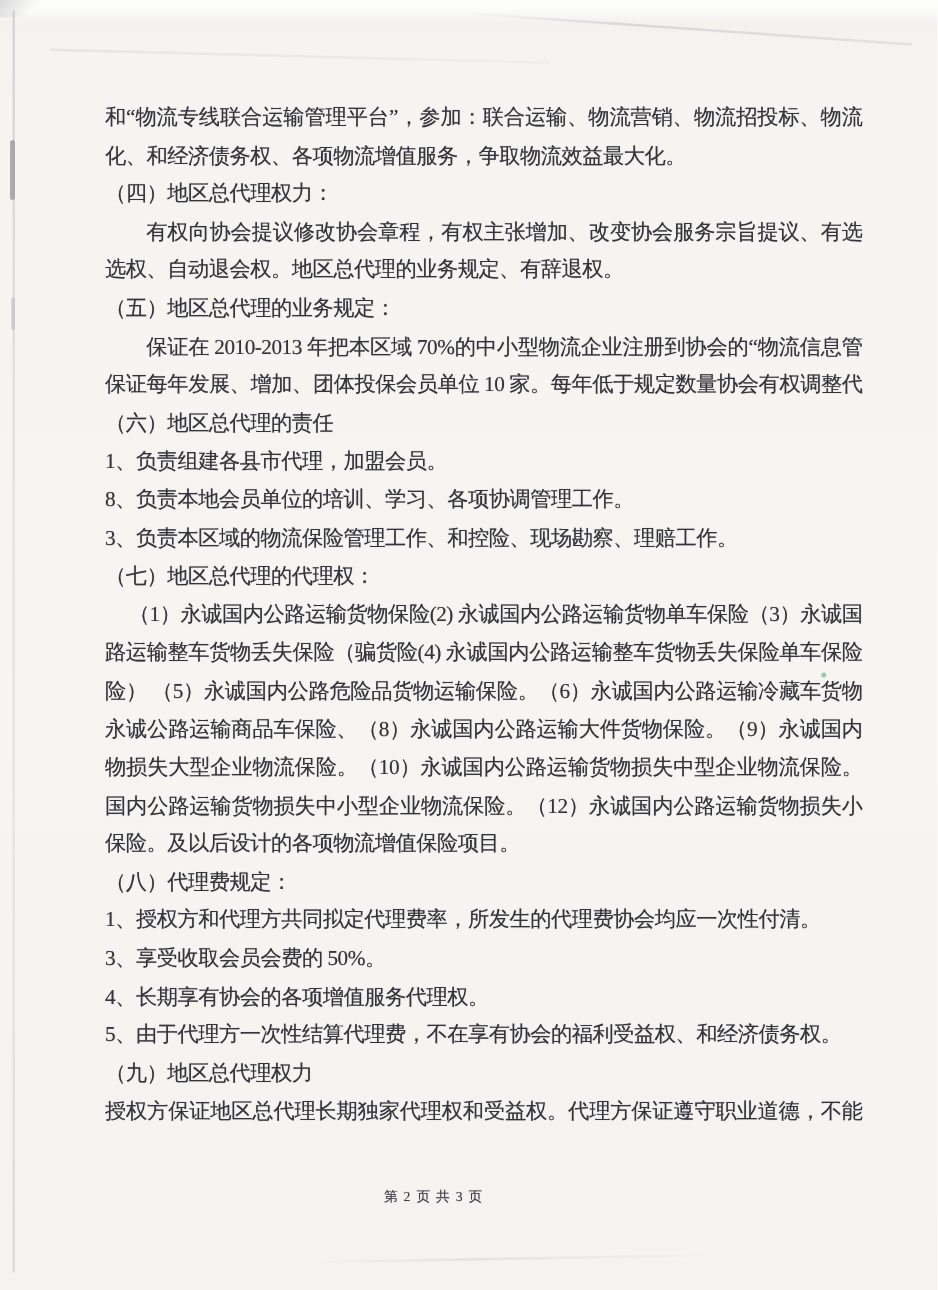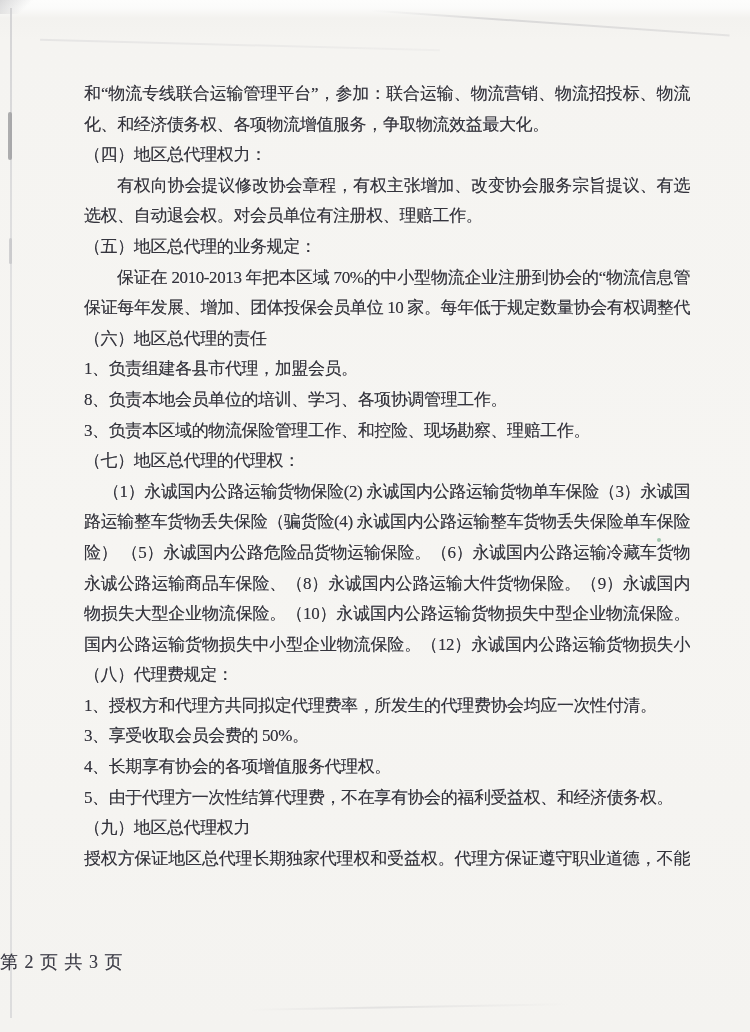--- a/index.html
+++ b/index.html
@@ -95,22 +95,22 @@
     text-align: justify;
     text-align-last: justify;
   }
   .ind-flush { text-indent: 0; }
   .ind-p2 { text-indent: 33px; }
   .ind-p1 { text-indent: 19px; }
   .footer {
     position: absolute;
     left: 0; top: 950px;
     width: 694px;
-    text-align: left;
-    font-size: 18px;
+    text-align: center;
+    font-size: 11px;
     letter-spacing: 1px;
     color: #3e3e48;
     text-shadow: 0 0 0.6px rgba(62, 62, 72, 0.5);
   }
 </style>
 </head>
 <body>
 
 <div class="scan">
   <div class="corner-smudge"></div>
@@ -120,35 +120,36 @@
   <div class="crease-top-1"></div>
   <div class="crease-top-2"></div>
   <div class="crease-bottom"></div>
   <div class="speck-green"></div>
 
   <div class="content">
       <div class="line ind-flush full">和“物流专线联合运输管理平台”，参加：联合运输、物流营销、物流招投标、物流办公自动</div>
       <div class="line ind-flush">化、和经济债务权、各项物流增值服务，争取物流效益最大化。</div>
       <div class="line ind-flush">（四）地区总代理权力：</div>
       <div class="line ind-p2 full">有权向协会提议修改协会章程，有权主张增加、改变协会服务宗旨提议、有选举权、当</div>
-      <div class="line ind-flush">选权、自动退会权。对会员单位有注册权、理赔工作。</div>
+      <div class="line ind-flush">选权、自动退会权。地区总代理的业务规定、有辞退权。</div>
       <div class="line ind-flush">（五）地区总代理的业务规定：</div>
       <div class="line ind-p2 full">保证在 2010-2013 年把本区域 70%的中小型物流企业注册到协会的“物流信息管理网”。</div>
       <div class="line ind-flush full">保证每年发展、增加、团体投保会员单位 10 家。每年低于规定数量协会有权调整代理权。</div>
       <div class="line ind-flush">（六）地区总代理的责任</div>
       <div class="line ind-flush">1、负责组建各县市代理，加盟会员。</div>
       <div class="line ind-flush">8、负责本地会员单位的培训、学习、各项协调管理工作。</div>
       <div class="line ind-flush">3、负责本区域的物流保险管理工作、和控险、现场勘察、理赔工作。</div>
       <div class="line ind-flush">（七）地区总代理的代理权：</div>
       <div class="line ind-p1 full">（1）永诚国内公路运输货物保险(2) 永诚国内公路运输货物单车保险（3）永诚国内公</div>
       <div class="line ind-flush full">路运输整车货物丢失保险（骗货险(4) 永诚国内公路运输整车货物丢失保险单车保险（骗货</div>
       <div class="line ind-flush full">险） （5）永诚国内公路危险品货物运输保险。（6）永诚国内公路运输冷藏车货物保险（7）</div>
       <div class="line ind-flush full">永诚公路运输商品车保险、（8）永诚国内公路运输大件货物保险。（9）永诚国内公路运输货</div>
       <div class="line ind-flush full">物损失大型企业物流保险。（10）永诚国内公路运输货物损失中型企业物流保险。（11）永诚</div>
       <div class="line ind-flush full">国内公路运输货物损失中小型企业物流保险。（12）永诚国内公路运输货物损失小型企业物流</div>
+      <div class="line ind-flush">保险。及以后设计的各项物流增值保险项目。</div>
       <div class="line ind-flush">（八）代理费规定：</div>
       <div class="line ind-flush">1、授权方和代理方共同拟定代理费率，所发生的代理费协会均应一次性付清。</div>
       <div class="line ind-flush">3、享受收取会员会费的 50%。</div>
       <div class="line ind-flush">4、长期享有协会的各项增值服务代理权。</div>
       <div class="line ind-flush">5、由于代理方一次性结算代理费，不在享有协会的福利受益权、和经济债务权。</div>
       <div class="line ind-flush">（九）地区总代理权力</div>
       <div class="line ind-flush full">授权方保证地区总代理长期独家代理权和受益权。代理方保证遵守职业道德，不能和其它保</div>
     </div>
 
   <div class="footer">第 2 页 共 3 页</div>

